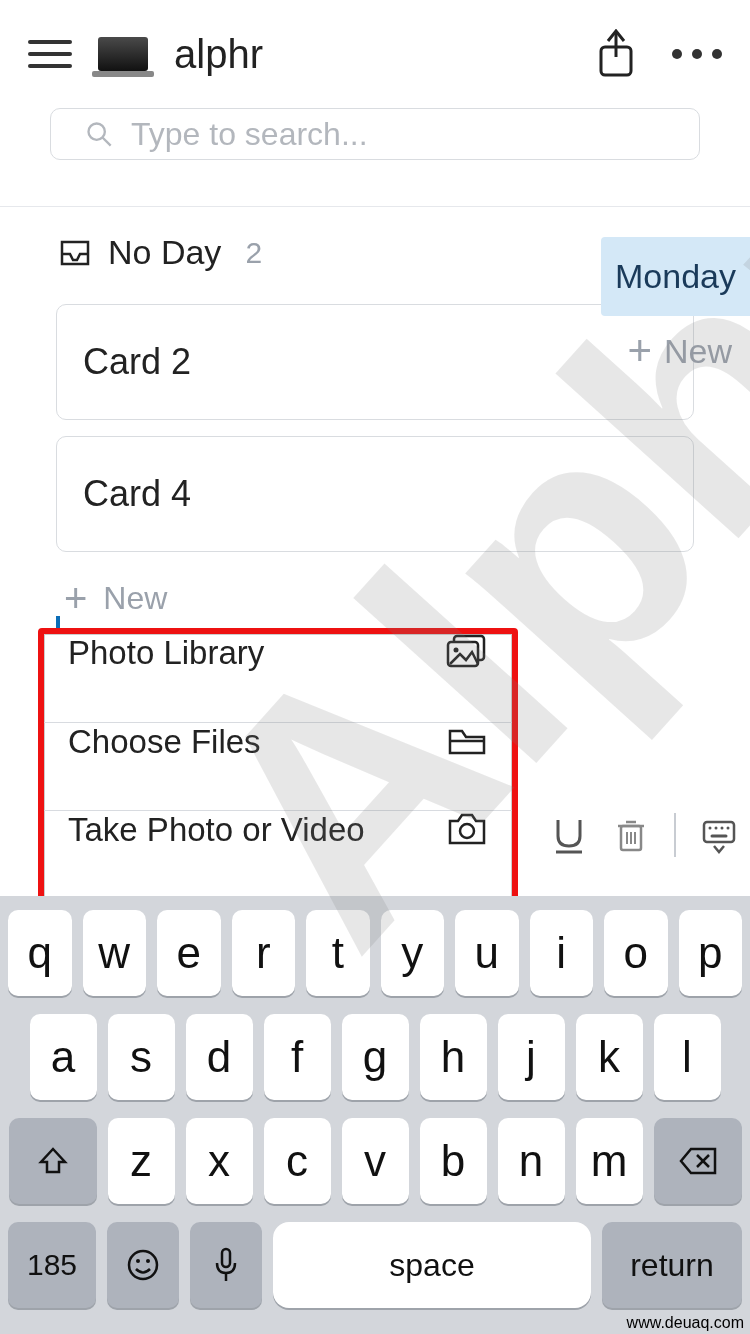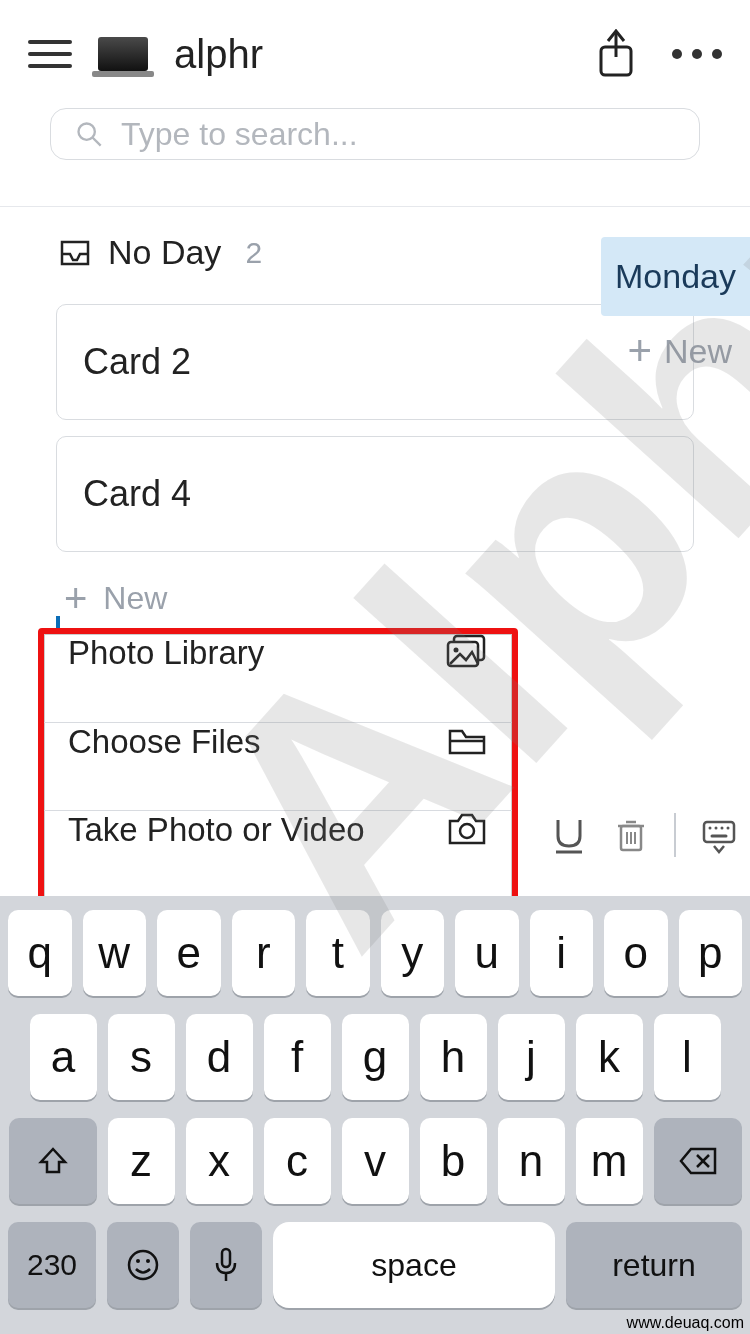--- a/index.html
+++ b/index.html
@@ -13,21 +13,21 @@
 .laptop { width: 50px; height: 34px; margin-left: 26px; background: linear-gradient(#4a4a4a,#111); border-radius: 3px; position: relative; }
 .laptop::after { content:""; position:absolute; left:-6px; right:-6px; bottom:-6px; height:6px; background:#888; border-radius:2px; }
 .title { font-size: 40px; margin-left: 26px; color:#222; flex:1; }
 .sharebtn { width: 40px; height: 50px; position: relative; margin-right: 36px; }
 .sharebtn svg { width: 40px; height: 50px; }
 .more { display:flex; gap:10px; }
 .more span { width:10px; height:10px; border-radius:50%; background:#333; }
 
 
 .searchwrap { padding: 0 50px; }
-.search { display:flex; align-items:center; height: 52px; border:1px solid #d9dce0; border-radius: 16px; padding: 0 24px; color:#b3b7bd; font-size: 32px; overflow:hidden;}
+.search { display:flex; align-items:center; height: 52px; border:1px solid #d9dce0; border-radius: 10px; padding: 0 34px; color:#b3b7bd; font-size: 32px; overflow:hidden;}
 .search svg { width:28px; height:28px; margin-right:18px; flex-shrink:0;}
 .hr { height:1px; background:#e6e8ec; margin-top:46px;}
 
 
 .content { position: relative; }
 .sectionhdr { display:flex; align-items:center; padding: 26px 60px 16px; }
 .inboxicon { width: 30px; height:26px; }
 .sectionhdr .text { font-size:34px; color:#222; margin-left:18px; }
 .sectionhdr .count { font-size:30px; color:#9aa1ab; margin-left:24px; }
 .daychip { position:absolute; right:0; top:30px; background:#d4e8f7; color:#1a3a5a; font-size:34px; padding:20px 14px; border-radius:4px 0 0 4px; }
@@ -57,21 +57,21 @@
 
 
 .kb { position:absolute; left:0; right:0; bottom:0; height:438px; background:#d3d6db; padding-top:14px; }
 .kbrow { display:flex; justify-content:center; gap:11px; margin-bottom:18px; padding:0 8px; }
 .key { background:#fff; border-radius:10px; box-shadow:0 2px 0 #9ea3aa; height:86px; display:flex; align-items:center; justify-content:center; font-size:44px; color:#111; }
 .r1 .key { width:67px; }
 .r2 .key { width:67px; }
 .r3 .key { width:67px; }
 .key.fn { background:#aeb3bc; width:88px; }
 .key.space { flex:1; font-size:32px;border-radius:16px; }
-.key.ret { width:176px; background:#aeb3bc; font-size:32px; }
+.key.ret { width:140px; background:#aeb3bc; font-size:32px; }
 .key.nums { width:88px; background:#aeb3bc; font-size:30px; }
 .key.emoji { width:72px; background:#aeb3bc; }
 .key.mic { width:72px; background:#aeb3bc; }
 .r4 { padding:0 8px; gap:11px; }
 .r4 .key { height:86px; }
 
 
 .watermark { position:absolute; left:0; top:150px; width:760px; height:1050px; pointer-events:none; opacity:0.18; }
 .credit { position:absolute; right:6px; bottom:2px; font-size:16px; color:#000000; }
 </style>
@@ -234,21 +234,21 @@
       <div class="key">m</div>
       <div class="key fn">
         <svg width="38" height="28" viewBox="0 0 38 28">
           <path d="M12 2 L36 2 L36 26 L12 26 L2 14 Z" fill="none" stroke="#111" stroke-width="2.5"></path>
           <line x1="18" y1="8" x2="30" y2="20" stroke="#111" stroke-width="2.5"></line>
           <line x1="30" y1="8" x2="18" y2="20" stroke="#111" stroke-width="2.5"></line>
         </svg>
       </div>
     </div>
     <div class="kbrow r4">
-      <div class="key nums">230</div>
+      <div class="key nums">185</div>
       <div class="key emoji">
         <svg width="34" height="34" viewBox="0 0 34 34">
           <circle cx="17" cy="17" r="14" fill="none" stroke="#111" stroke-width="2.5"></circle>
           <circle cx="12" cy="13" r="2" fill="#111"></circle>
             <circle cx="22" cy="13" r="2" fill="#111"></circle>
           <path d="M10 21 Q17 28 24 21" fill="none" stroke="#111" stroke-width="2.5"></path>
         </svg>
       </div>
       <div class="key mic">
         <svg width="24" height="36" viewBox="0 0 24 36">

